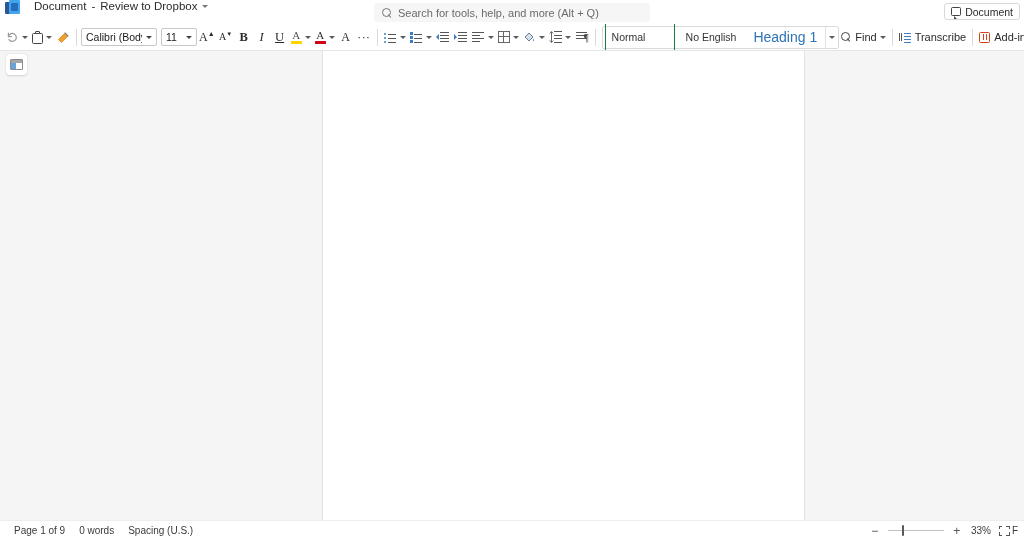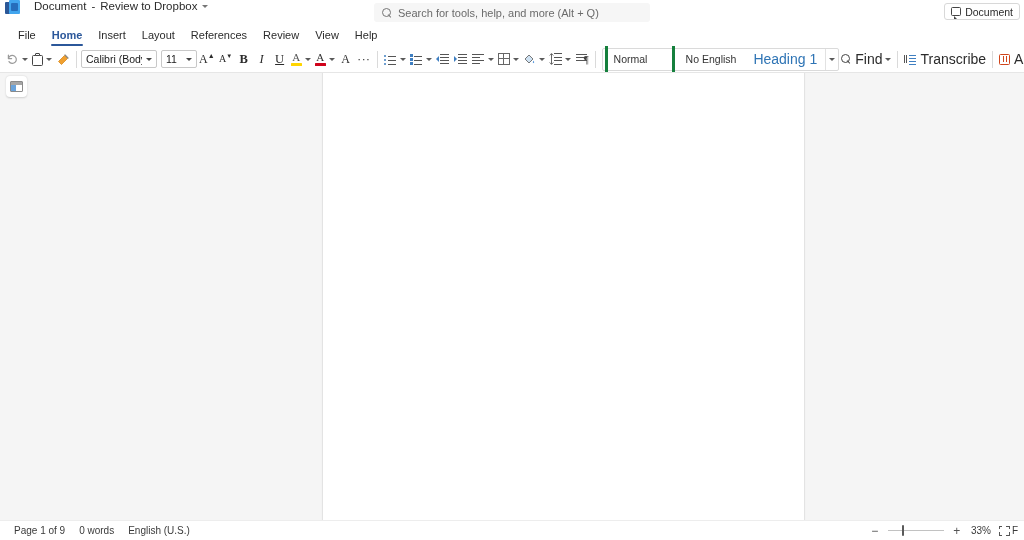--- a/index.html
+++ b/index.html
@@ -170,29 +170,29 @@
   .styles-gal{
     display:flex;align-items:center;height:23px;
     border:1px solid #dadada; border-radius:2px;
     background:#fff; flex: 0 0 auto; margin-left:2px;
   }
   .style-item{
     height:21px; display:flex;align-items:center;
     padding: 0 9px; font-size:10.5px; color:#333; cursor:default;
     white-space:nowrap;
   }
-  .style-item.sel{ border:3px solid #15803d; height:19px; margin:0 2px; padding:14px 6px; min-width:70px;}
+  .style-item.sel{ border:1px solid #15803d; height:19px; margin:0 2px; padding:14px 6px; min-width:70px;}
   .style-item.h1{ color:#2e74b5; font-size:14px; padding:0 8px;}
   .styles-more{
     width:13px;height:21px;display:flex;align-items:center;justify-content:center;
     border-left:1px solid #e2e2e2;
   }
 
   .tb-right { margin-left:auto; display:flex; align-items:center; gap:0; padding-right:2px;}
-  .tb-lbl{font-size:14px;color:#2b2b2b;margin-left:4px;white-space:nowrap;}
+  .tb-lbl{font-size:11px;color:#2b2b2b;margin-left:4px;white-space:nowrap;}
   .find-ico{width:10px;height:10px;position:relative;flex:0 0 10px;}
   .find-ico::before{content:"";position:absolute;left:0;top:0;width:7px;height:7px;border:1.1px solid #444;border-radius:50%;}
   .find-ico::after{content:"";position:absolute;left:6px;top:6px;width:4px;height:1.1px;background:#444;transform:rotate(45deg);transform-origin:left;}
   .trans-ico{width:12px;height:11px;position:relative;flex:0 0 12px;}
   .trans-ico b{position:absolute;right:0;height:1.2px;background:#3f7fc1;width:7px;}
   .trans-ico .wv{position:absolute;left:0;top:1px;width:3px;height:8px;border-left:1.3px solid #555;border-right:1.3px solid #555;}
   .addin-ico{width:11px;height:11px;border:1.3px solid #d0451b;border-radius:1.5px;position:relative;flex:0 0 11px;}
   .addin-ico::before{content:"";position:absolute;left:2.5px;top:1.5px;width:1.3px;height:6px;background:#d0451b;}
   .addin-ico::after{content:"";position:absolute;left:6px;top:1.5px;width:1.3px;height:6px;background:#d0451b;}
 
@@ -274,30 +274,20 @@
         <span class="search-ph">Search for tools, help, and more (Alt + Q)</span>
       </div>
     </div>
 
     <div class="comments-btn">
       <span class="cmt-ico"></span>
       <span>Document</span>
     </div>
   </div>
 
-  <div class="tabs">
-    <div class="tab">File</div>
-    <div class="tab active">Home</div>
-    <div class="tab">Insert</div>
-    <div class="tab">Layout</div>
-    <div class="tab">References</div>
-    <div class="tab">Review</div>
-    <div class="tab">View</div>
-    <div class="tab">Help</div>
-  </div>
 
   <div class="toolbar">
 
     <div class="tb-btn">
       <span class="undo-ico">
         <svg width="13" height="12" viewBox="0 0 13 12">
           <path d="M2.5 5.2 A4 4 0 1 1 3 8.6" fill="none" stroke="#9a9a9a" stroke-width="1.2" stroke-linecap="round"></path>
           <path d="M2.4 2.2 L2.4 5.6 L5.6 5.6" fill="none" stroke="#9a9a9a" stroke-width="1.2" stroke-linecap="round" stroke-linejoin="round"></path>
         </svg>
       </span>
@@ -521,21 +511,21 @@
 
     <div class="page-top-strip"></div>
 
     <div class="page"></div>
 
   </div>
 
   <div class="statusbar">
     <span class="sb-item" style="margin-left:8px;">Page 1 of 9</span>
     <span class="sb-item">0 words</span>
-    <span class="sb-item">English (U.S.)</span>
+    <span class="sb-item">Spacing (U.S.)</span>
 
     <div class="sb-right">
       <span class="zoom-minus">−</span>
       <span class="zoom-track">
         <span class="zoom-thumb"></span>
       </span>
       <span class="zoom-plus">+</span>
       <span class="zoom-pct">33%</span>
       <span class="focus-ico">
         <span style="left:0;top:0;border-left:1.2px solid #555;border-top:1.2px solid #555;"></span>

